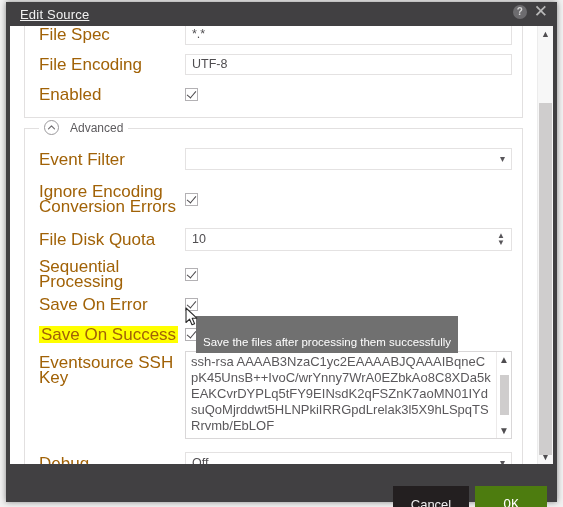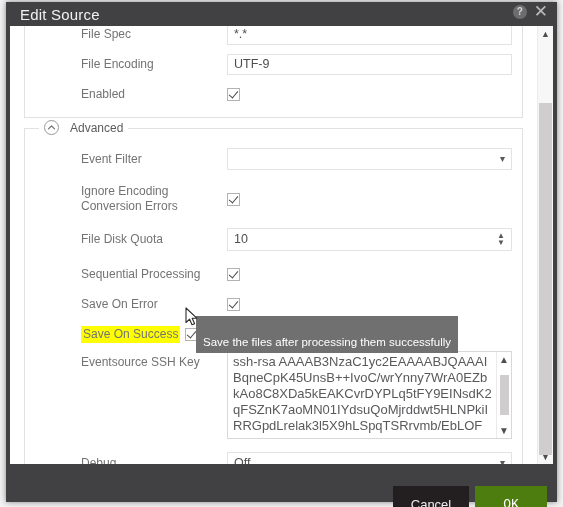--- a/index.html
+++ b/index.html
@@ -33,25 +33,26 @@
   .titlebar {
     height: 24px;
     flex: 0 0 24px;
     background: #414042;
     position: relative;
     display: flex;
     align-items: center;
   }
   .title-text {
     color: #f1f1f1;
-    font-size: 15px;
+    font-size: 13px;
     letter-spacing: .2px;
     padding-left: 14px;
     line-height: 1;
     white-space: nowrap;
+    text-decoration: underline;
   }
   .title-actions {
     position: absolute;
     right: 8px;
     top: 1px;
     display: flex;
     align-items: center;
     gap: 6px;
   }
   .help-icon {
@@ -141,26 +142,25 @@
     min-height: 30px;
     padding: 0 10px 0 14px;
     position: relative;
   }
   .row.tall { min-height: 40px; align-items: center; }
   .row.textarea-row { align-items: flex-start; padding-top: 2px; min-height: 92px; }
 
   .label {
     width: 146px;
     flex: 0 0 146px;
-    font-size: 12px;
-    color: #737373;
+    font-size: 17px;
+    color: #a16207;
     line-height: 15px;
     padding-right: 6px;
     box-sizing: border-box;
-    margin-left: 42px;
   }
   .label.two-line { line-height: 15px; }
   .label.highlight {
     background: #ffff00;
     display: inline-block;
     width: auto;
     flex: 0 0 auto;
     padding: 1px 2px 1px 2px;
     margin-right: 0;
   }
@@ -384,21 +384,21 @@
             <div class="row">
               <div class="label">File Spec</div>
               <div class="field">
                 <div class="textbox">*.*</div>
               </div>
             </div>
 
             <div class="row">
               <div class="label">File Encoding</div>
               <div class="field">
-                <div class="textbox">UTF-9</div>
+                <div class="textbox">UTF-8</div>
               </div>
             </div>
 
             <div class="row">
               <div class="label">Enabled</div>
               <div class="field">
                 <div class="checkbox checked"></div>
               </div>
             </div>
 

